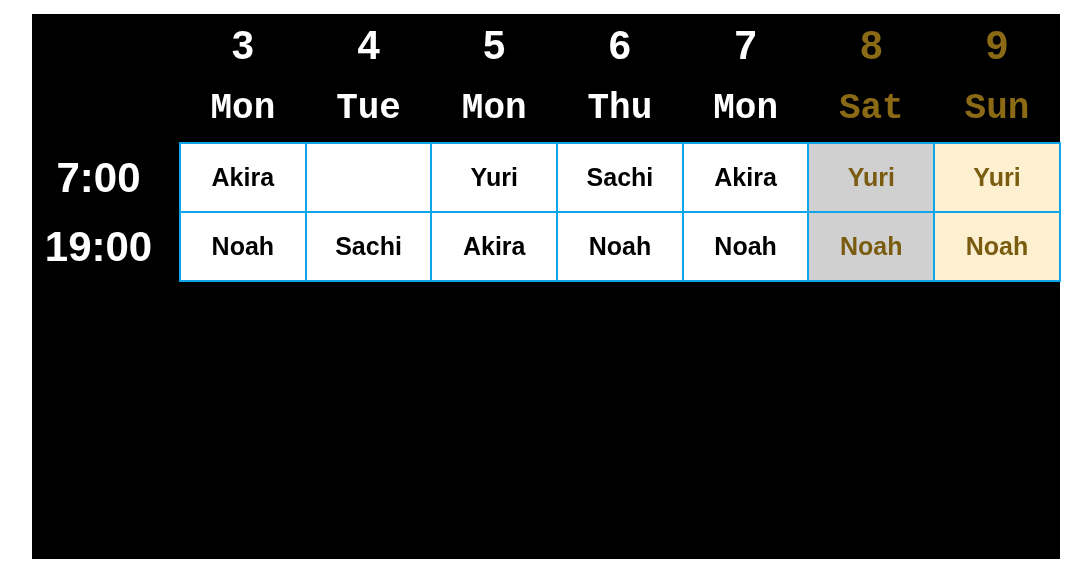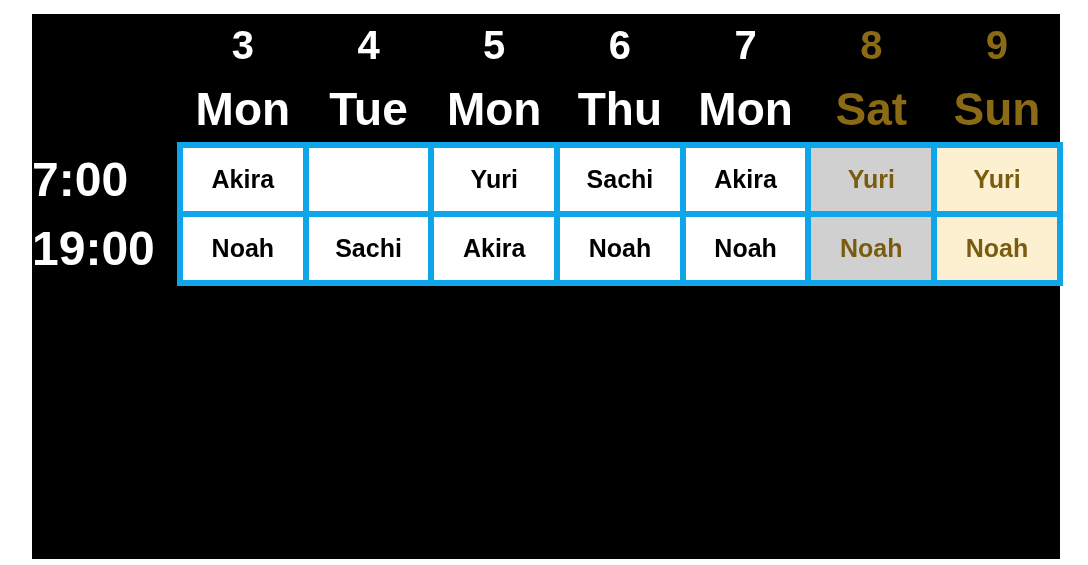--- a/index.html
+++ b/index.html
@@ -41,52 +41,53 @@
     background: #000000;
     padding: 0;
     line-height: 1;
   }
   .hdr-num {
     font-size: 40px;
     height: 62px;
     vertical-align: middle;
   }
   .hdr-day {
-    font-size: 46px;
+    font-size: 36px;
     height: 66px;
     vertical-align: middle;
+    font-family: Liberation Mono, monospace;
   }
   .hdr-num.weekend, .hdr-day.weekend {
     color: #8a6a14;
   }
   .corner {
     background: #000000;
     padding: 0;
   }
   .time {
     color: #ffffff;
     background: #000000;
-    font-size: 48px;
+    font-size: 42px;
     font-weight: bold;
-    text-align: left;
+    text-align: center;
     padding: 0 14px 0 0;
     height: 69px;
     line-height: 1;
     vertical-align: middle;
     white-space: nowrap;
   }
   td.cell {
     height: 69px;
     text-align: center;
     vertical-align: middle;
     font-size: 25px;
     font-weight: bold;
     color: #000000;
     background: #ffffff;
-    border: 6px solid #0ea5e9;
+    border: 2px solid #0ea5e9;
     padding: 0;
     box-sizing: border-box;
   }
   td.cell.sat {
     background: #d0d0d0;
     color: #7a5c10;
   }
   td.cell.sun {
     background: #fdf0d0;
     color: #7a5c10;

